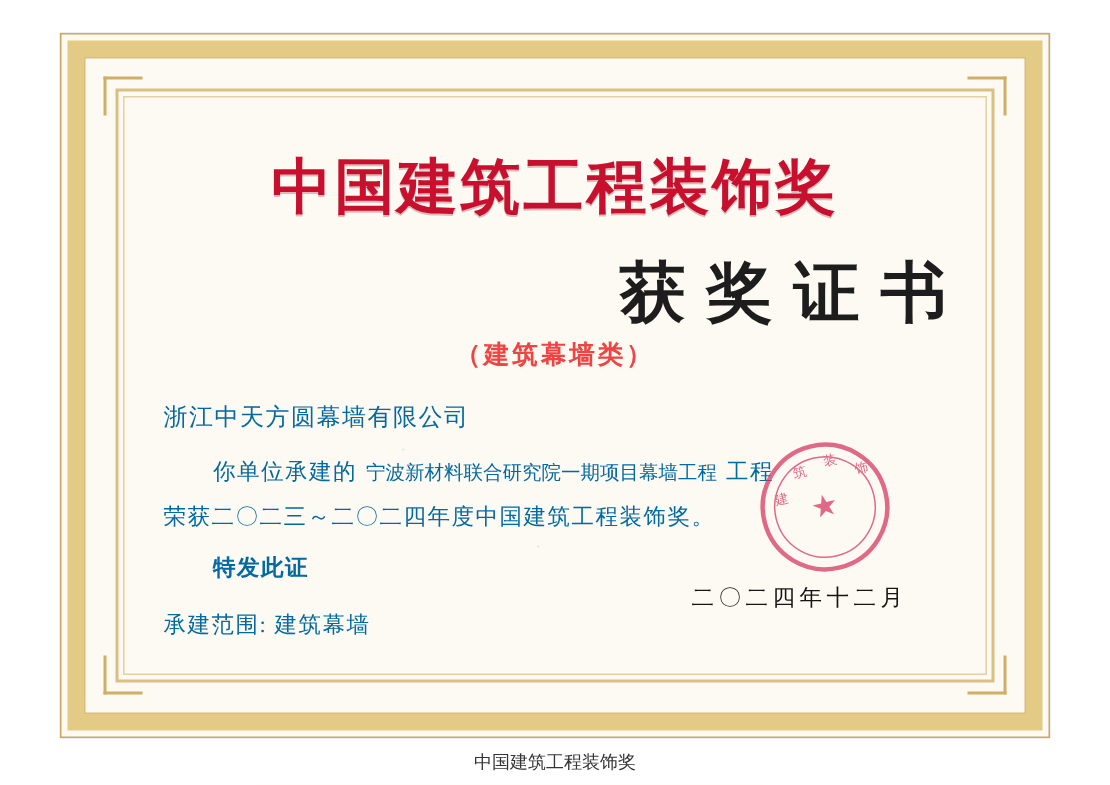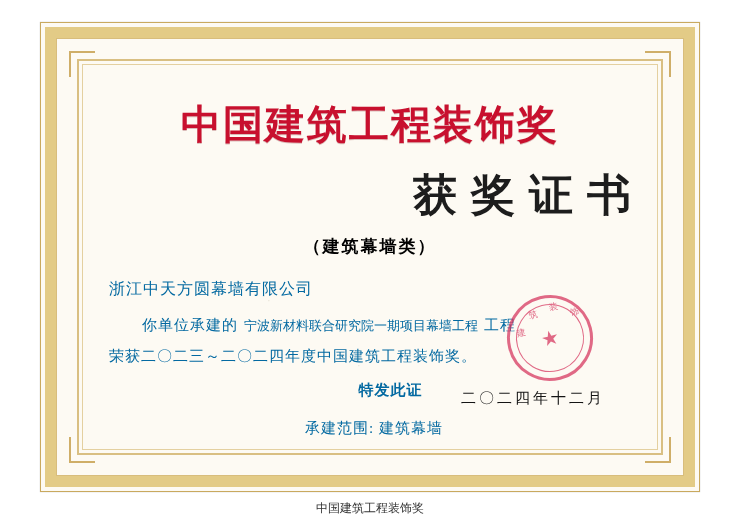--- a/index.html
+++ b/index.html
@@ -83,25 +83,24 @@
     text-align: right;
     color: #1d1d1d;
     font-weight: bold;
     font-size: 44px;
     letter-spacing: 14px;
     margin-top: 14px;
     font-family: "Liberation Serif", serif;
   }
   .title-paren {
     text-align: center;
-    color: #000000;
+    color: #ef4444;
     font-weight: bold;
     font-size: 17px;
     letter-spacing: 2px;
-    margin-top: 10px;
   }
 
   .body-block {
     margin-top: 16px;
     padding: 0 6px 0 14px;
     color: #0369a1;
     font-size: 15px;
     line-height: 30px;
   }
   .recipient {
@@ -122,27 +121,25 @@
   }
   .para2 {
     letter-spacing: 1px;
   }
   .line-special {
     text-indent: 2.2em;
     letter-spacing: 1px;
     margin-top: 4px;
     font-weight: bold;
     font-size: 15px;
-    text-align: center;
   }
   .scope {
     letter-spacing: 1px;
     margin-top: 8px;
     font-size: 15px;
-    text-align: center;
   }
 
   
   .seal {
     position: absolute;
     right: 52px; bottom: 58px;
     width: 86px; height: 86px;
     border: 3px solid #d5325c;
     border-radius: 50%;
     opacity: .72;

